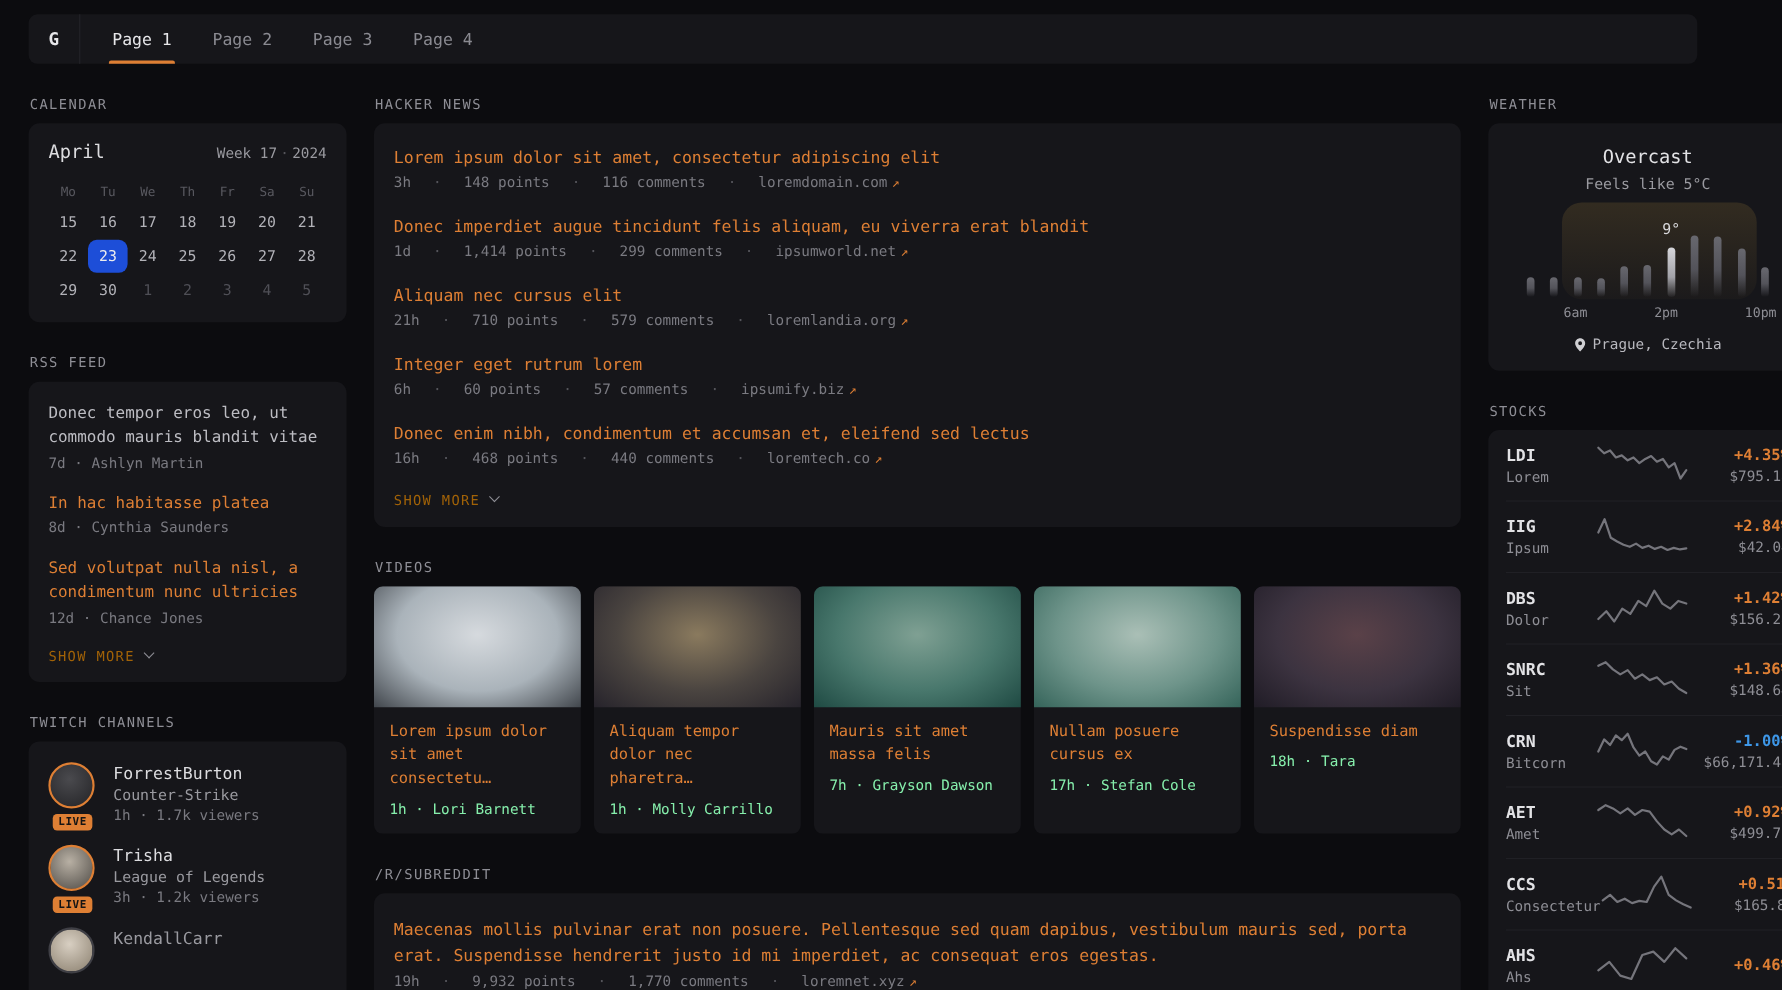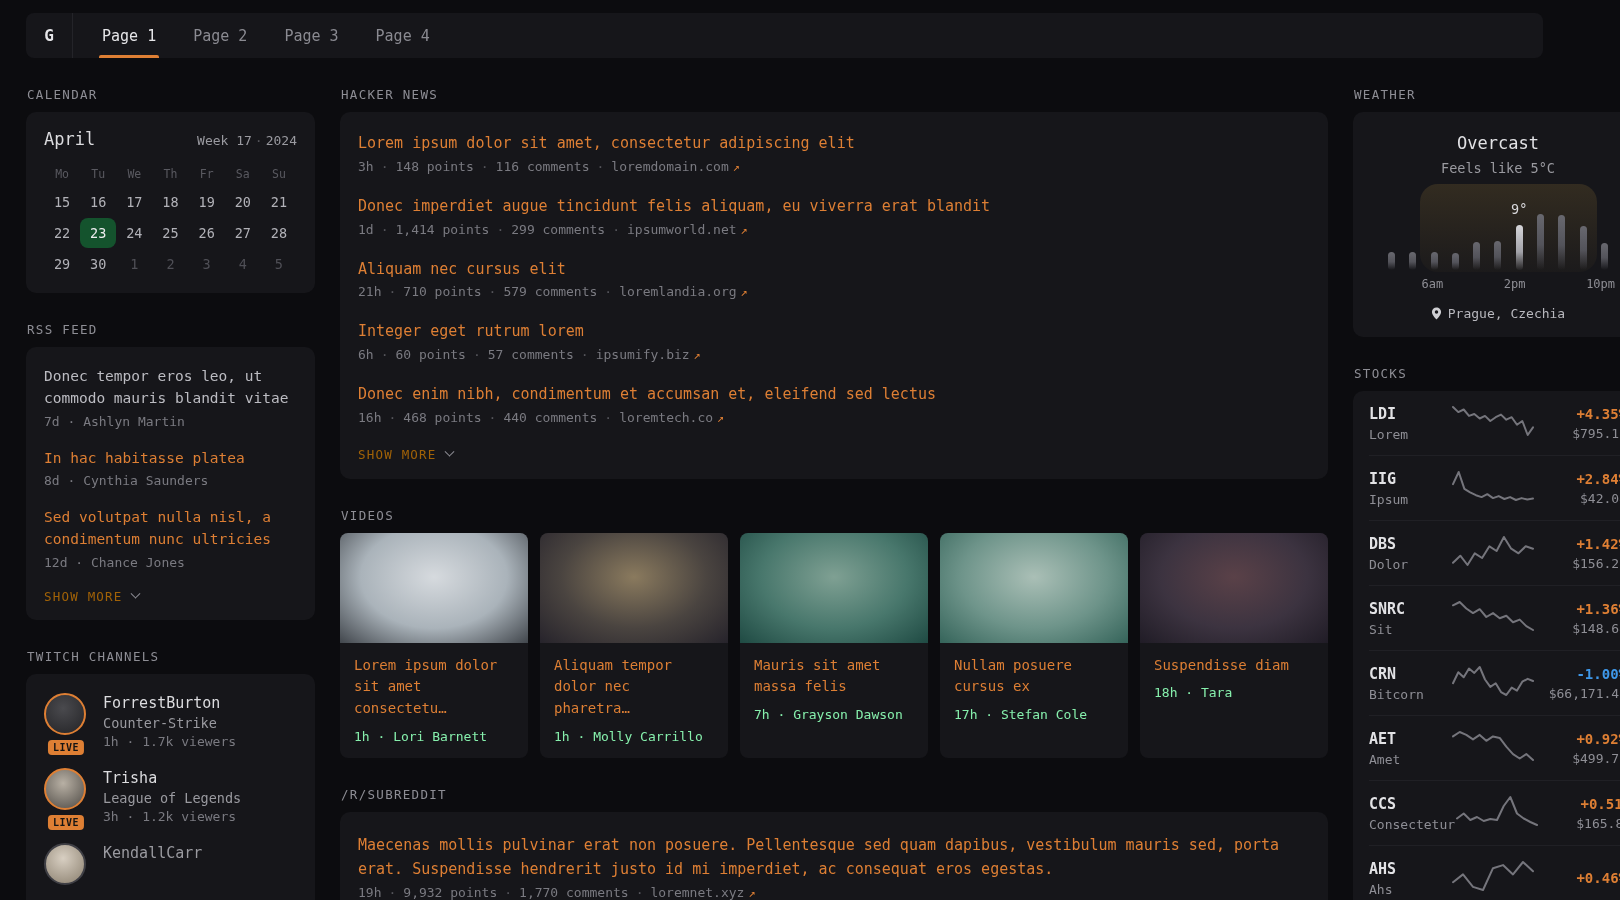--- a/index.html
+++ b/index.html
@@ -54,28 +54,28 @@
   
   .calendar-card{padding:17px 18px 14px;}
   .cal-head{display:flex;justify-content:space-between;align-items:baseline;margin-bottom:12px;}
   .cal-month{font-size:17px;color:#dcdcdf;}
   .cal-week{font-size:13px;color:#9a9aa0;}
   .cal-week .dotsep{color:var(--dim);margin:0 3px;}
   .cal-grid{display:grid;grid-template-columns:repeat(7,1fr);row-gap:1px;text-align:center;}
   .cal-wd{font-size:11.5px;color:#595960;height:26px;line-height:26px;}
   .cal-day{font-size:13.5px;color:#b2b2b8;height:30px;line-height:30px;border-radius:8px;cursor:default;}
   .cal-day.adjacent{color:#4f4f56;}
-  .cal-day.selected{background:#14532d;color:#ececee;}
+  .cal-day.selected{background:#1d4ed8;color:#ececee;}
 
   
   .pad-card{padding:19px 18px 16px;}
   .feed-item{margin-bottom:19px;}
   .feed-title{font-size:14.5px;line-height:1.5;color:var(--accent);cursor:pointer;display:block;text-decoration:none;}
   .feed-title.muted{color:#bcbcc2;}
-  .meta{font-size:13px;color:var(--faint);margin-top:4px;display:flex;flex-wrap:wrap;align-items:center;gap:0 7px;}
+  .meta{font-size:13px;color:var(--faint);margin-top:4px;display:flex;flex-wrap:wrap;align-items:center;gap:0 20px;}
   .meta .dotsep{color:var(--dim);}
   .meta-link{color:var(--faint);cursor:pointer;}
   .arrow{color:var(--accent);margin-left:4px;font-size:12px;}
   .show-more{
     display:flex;align-items:center;gap:9px;font-size:12.5px;letter-spacing:1.2px;
     color:#a16207;cursor:pointer;margin-top:2px;white-space:nowrap;
   }
   .chev{
     width:7px;height:7px;border-right:1.5px solid #8e8e95;border-bottom:1.5px solid #8e8e95;
     transform:rotate(45deg) translate(-2px,-2px);display:inline-block;

